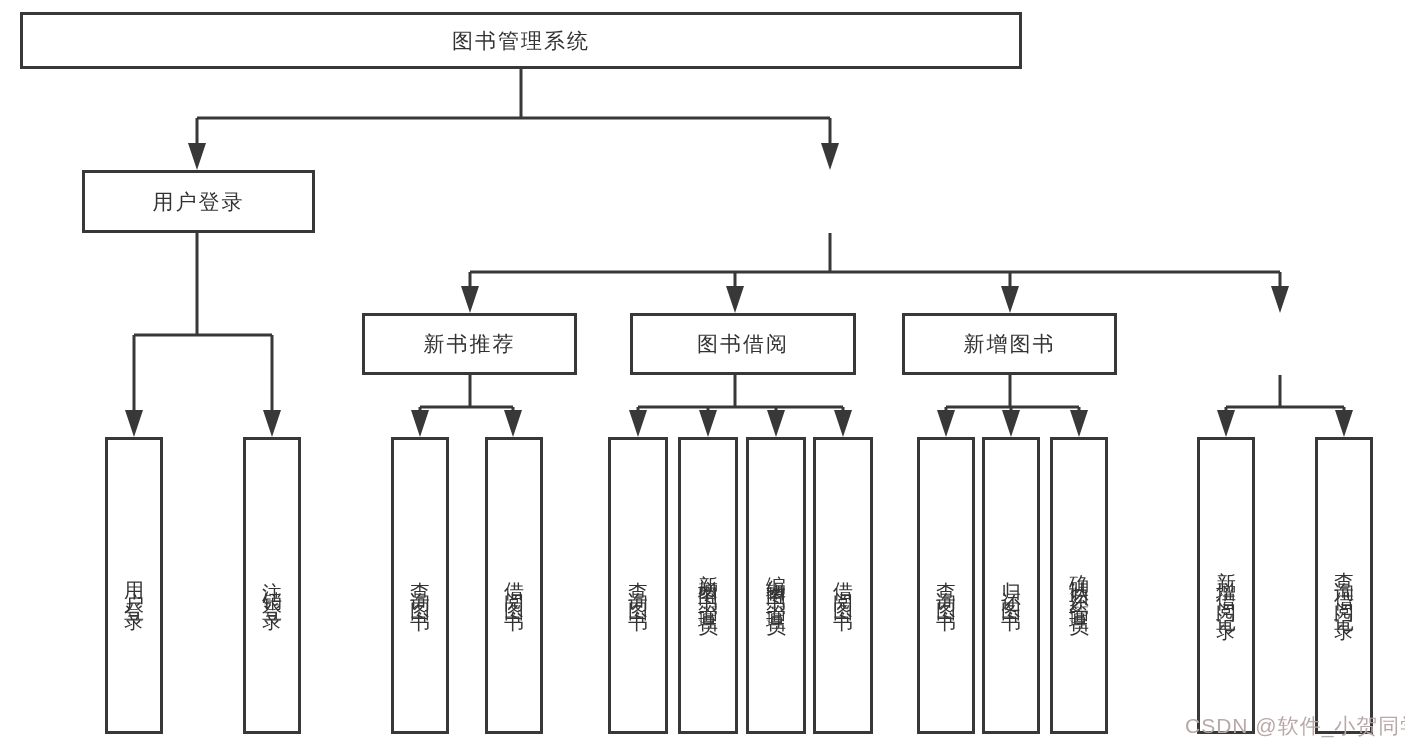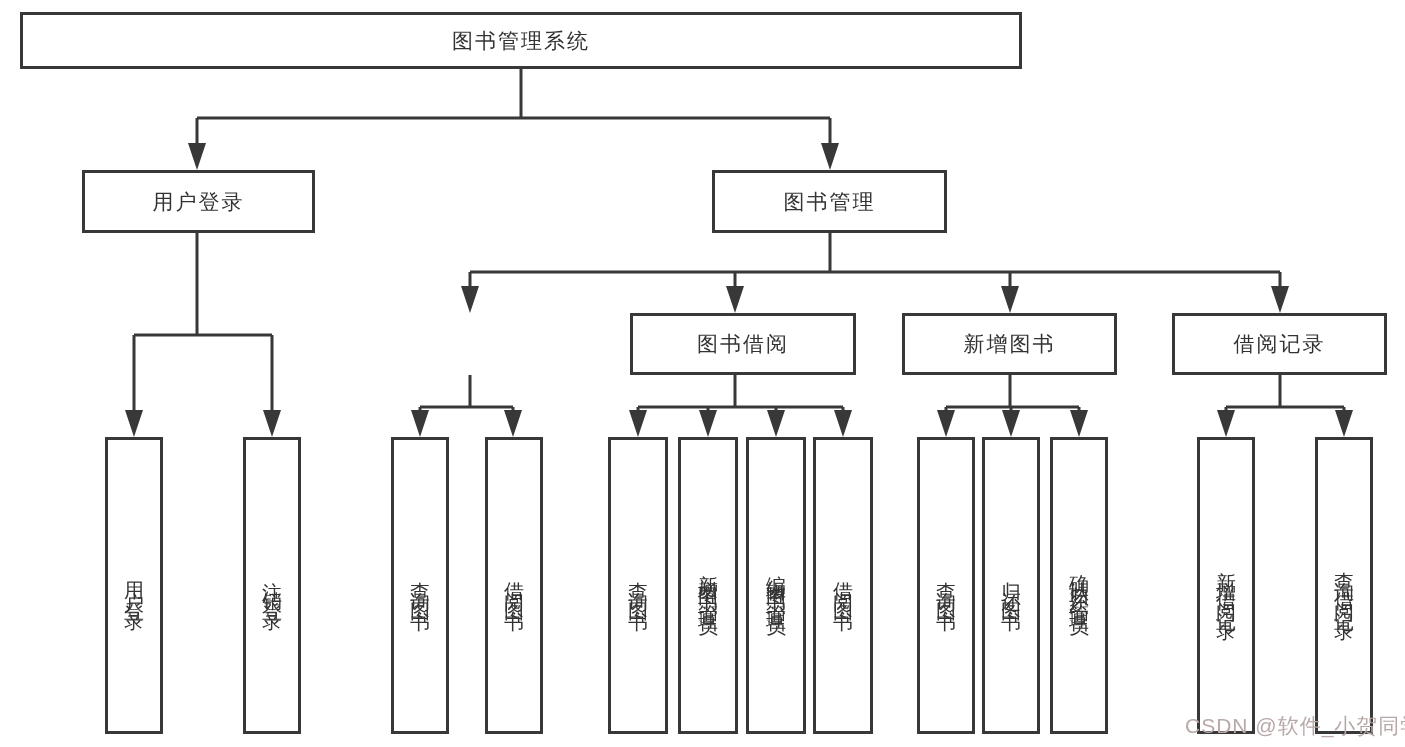--- a/index.html
+++ b/index.html
@@ -108,32 +108,29 @@
     <polygon fill="#383838" points="1335,410 1353,410 1344,437"></polygon>
   </svg>
 
   <div class="node" style="left: 20px; top: 12px; width: 1002px; height: 57px; border-color: rgb(56, 56, 56); color: rgb(51, 51, 51);">
     <span class="htext">图书管理系统</span>
   </div>
 
   <div class="node" style="left: 82px; top: 170px; width: 233px; height: 63px; border-color: rgb(56, 56, 56); color: rgb(51, 51, 51);">
     <span class="htext">用户登录</span>
   </div>
-  <div class="node" style="left: 712px; top: 170px; width: 235px; height: 63px; border-color: rgb(56, 56, 56); color: rgb(51, 51, 51);">
-    <span class="htext">图书管理</span>
+
+  <div class="node" style="left: 362px; top: 313px; width: 215px; height: 62px; border-color: rgb(56, 56, 56); color: rgb(51, 51, 51);">
+    <span class="htext">新书推荐</span>
   </div>
-
   <div class="node" style="left: 630px; top: 313px; width: 226px; height: 62px; border-color: rgb(56, 56, 56); color: rgb(51, 51, 51);">
     <span class="htext">图书借阅</span>
   </div>
   <div class="node" style="left: 902px; top: 313px; width: 215px; height: 62px; border-color: rgb(56, 56, 56); color: rgb(51, 51, 51);">
     <span class="htext">新增图书</span>
-  </div>
-  <div class="node" style="left: 1172px; top: 313px; width: 215px; height: 62px; border-color: rgb(56, 56, 56); color: rgb(51, 51, 51);">
-    <span class="htext">借阅记录</span>
   </div>
 
   <div class="node" style="left: 105px; top: 437px; width: 58px; height: 297px; border-color: rgb(56, 56, 56); color: rgb(51, 51, 51);">
     <span class="vtext">用户登录</span>
   </div>
   <div class="node" style="left: 243px; top: 437px; width: 58px; height: 297px; border-color: rgb(56, 56, 56); color: rgb(51, 51, 51);">
     <span class="vtext">注销登录</span>
   </div>
 
   <div class="node" style="left: 391px; top: 437px; width: 58px; height: 297px; border-color: rgb(56, 56, 56); color: rgb(51, 51, 51);">

